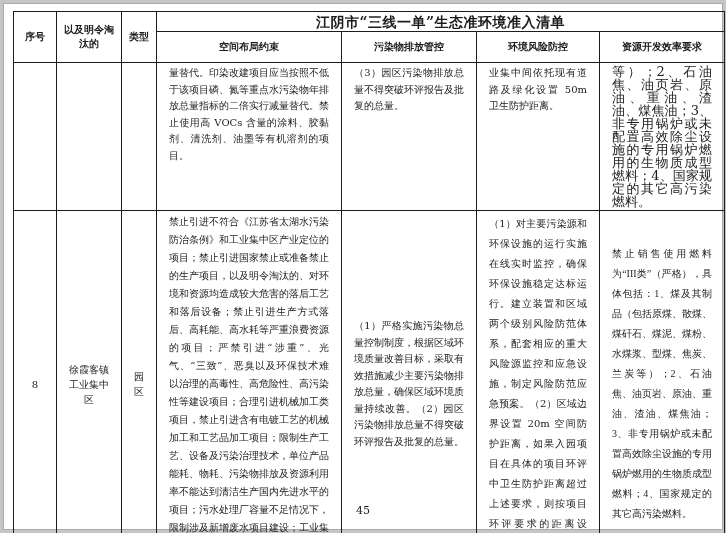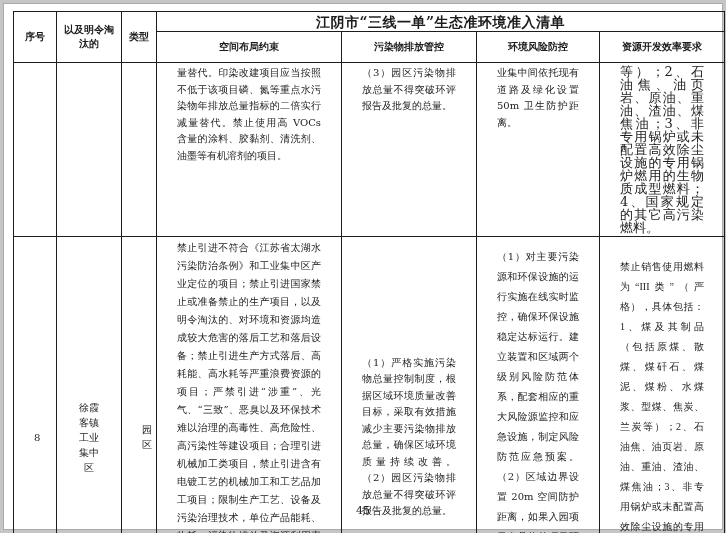--- a/index.html
+++ b/index.html
@@ -48,21 +48,21 @@
     vertical-align: middle;
     line-height: 14px;
     padding: 1px 3px;
   }
   th.merged-title { font-size: 14px; letter-spacing: 0.5px; }
 
   td {
     font-size: 10px;
     line-height: 16.5px;
     text-align: justify;
-    padding: 2px 20px;
+    padding: 2px 12px;
     vertical-align: top;
   }
   td.center-txt {
     text-align: center;
     vertical-align: middle;
     line-height: 15px;
   }
   tr.rowA td { vertical-align: top; }
   tr.rowA td.cell-resource {
     font-size: 13px;

